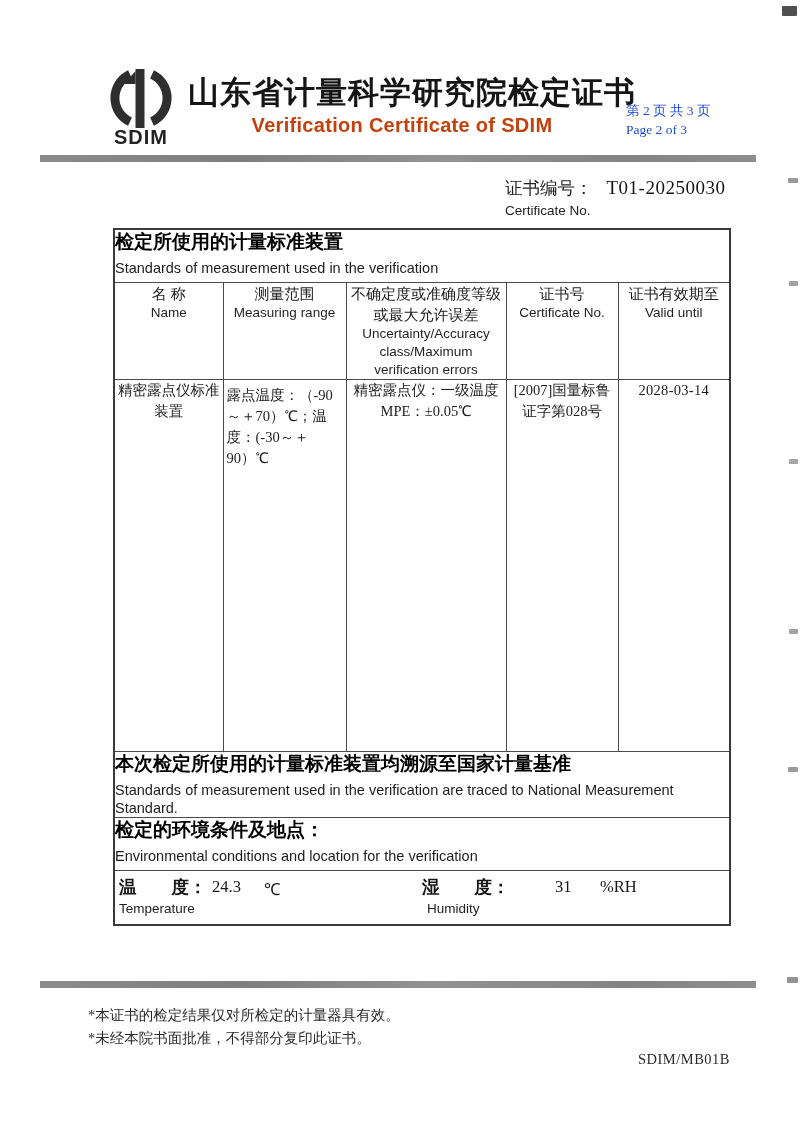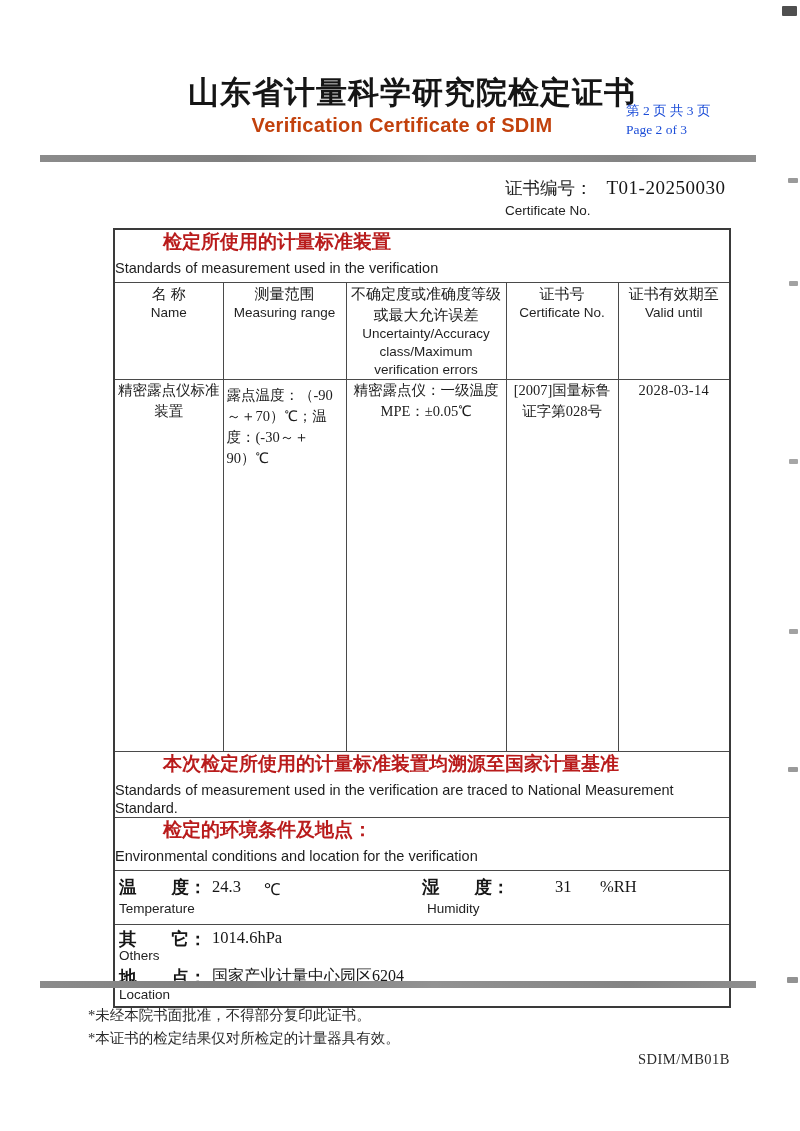--- a/index.html
+++ b/index.html
@@ -50,21 +50,21 @@
   }
   table.main-table td{border:1px solid #4a4a4a;padding:0;vertical-align:top;}
   .rA td{height:52px;}
   .rB td{height:77px;vertical-align:middle;}
   .rC td{height:361px;}
   .rD td{height:60px;}
   .rE td{height:52px;}
   .rF td{height:53px;}
   .rG td{height:81px;}
   .section-cell{padding:5px 6px 2px 6px;}
-  .zh-section{font:600 19px "Liberation Sans",sans-serif;color:#b91c1c;line-height:24px;padding-left:48px;}
+  .zh-section{font:600 19px "Liberation Sans",sans-serif;color:#000000;line-height:24px;}
   .en-section{font:400 14.5px "Liberation Sans",sans-serif;color:#1d1d1d;line-height:18px;margin-top:5px;}
   .col-head{text-align:center;padding:2px 3px;}
   .col-zh{font:500 15px "Liberation Sans",sans-serif;color:#1b1b1b;line-height:21px;}
   .col-en{font:400 13.5px "Liberation Sans",sans-serif;color:#1f1f1f;line-height:18px;}
   .data-cell{padding:5px 2px;text-align:center;
     font:400 14.5px "Liberation Serif",serif;color:#1c1c1c;line-height:21px;}
   .data-cell.left{text-align:left;padding:5px 3px;}
   .mono-date{font-family:"Liberation Serif",serif;letter-spacing:.3px;}
   .env-cell{position:relative;}
   .env-label{position:absolute;font:600 17.5px "Liberation Sans",sans-serif;color:#161616;white-space:nowrap;}
@@ -76,20 +76,29 @@
   .form-code{position:absolute;left:638px;top:1051px;
     font:400 14.5px "Liberation Serif",serif;color:#2a2a2a;letter-spacing:.5px;}
   
   .artifact{position:absolute;border-radius:1px;}
 </style>
 </head>
 <body>
 
 <div class="page">
 
+  <div class="logo">
+    <svg width="84" height="66" viewBox="0 0 84 66">
+      <path d="M31,10.4 A26,26 0 0 0 31,57.6" fill="none" stroke="#2e2e2e" stroke-width="9"></path>
+      <path d="M53,57.6 A26,26 0 0 0 53,10.4" fill="none" stroke="#2e2e2e" stroke-width="9"></path>
+      <path d="M36.5,5 L45.5,5 L45.5,64 L36.5,64 Z" fill="#2e2e2e"></path>
+      <path d="M25,20 L36.5,7 L36.5,20 Z" fill="#2e2e2e"></path>
+    </svg>
+    <div class="logo-text">SDIM</div>
+  </div>
 
   <div class="title-zh">山东省计量科学研究院检定证书</div>
   <div class="title-en">Verification Certificate of SDIM</div>
 
   <div class="page-info">
     <div>第 2 页 共 3 页</div>
     <div>Page 2 of 3</div>
   </div>
 
   <div class="bar bar1"></div>
@@ -165,38 +174,28 @@
         <span class="env-label" style="left:4px;top:4px">温　　度：</span>
         <span class="env-value" style="left:97px;top:6px">24.3</span>
         <span class="env-value" style="left:149px;top:6px">℃</span>
         <span class="env-label" style="left:307px;top:4px">湿　　度：</span>
         <span class="env-value" style="left:440px;top:6px">31</span>
         <span class="env-value" style="left:485px;top:6px">%RH</span>
         <span class="env-en" style="left:4px;top:30px">Temperature</span>
         <span class="env-en" style="left:312px;top:30px">Humidity</span>
       </td>
     </tr>
-    <tr class="rG">
-      <td colspan="5" class="env-cell">
-        <span class="env-label" style="left:4px;top:2px">其　　它：</span>
-        <span class="env-value" style="left:97px;top:3px">1014.6hPa</span>
-        <span class="env-en" style="left:4px;top:23px">Others</span>
-        <span class="env-label" style="left:4px;top:40px">地　　点：</span>
-        <span class="env-value" style="left:97px;top:41px;font-size:16px">国家产业计量中心园区6204</span>
-        <span class="env-en" style="left:4px;top:62px">Location</span>
-      </td>
-    </tr>
   </tbody>
     </table>
 
   <div class="bar bar2"></div>
 
   <div class="footnotes">
+    <div>*本证书的检定结果仅对所检定的计量器具有效。</div>
     <div>*未经本院书面批准，不得部分复印此证书。</div>
-    <div>*本证书的检定结果仅对所检定的计量器具有效。</div>
   </div>
 
   <div class="form-code">SDIM/MB01B</div>
 
   <div class="artifact" style="left:782px;top:6px;width:15px;height:10px;background:#4f4f4f"></div>
   <div class="artifact" style="left:788px;top:178px;width:10px;height:5px;background:#9a9a9a"></div>
   <div class="artifact" style="left:789px;top:281px;width:9px;height:5px;background:#a2a2a2"></div>
   <div class="artifact" style="left:789px;top:459px;width:9px;height:5px;background:#a6a6a6"></div>
   <div class="artifact" style="left:789px;top:629px;width:9px;height:5px;background:#a2a2a2"></div>
   <div class="artifact" style="left:788px;top:767px;width:10px;height:5px;background:#9a9a9a"></div>

